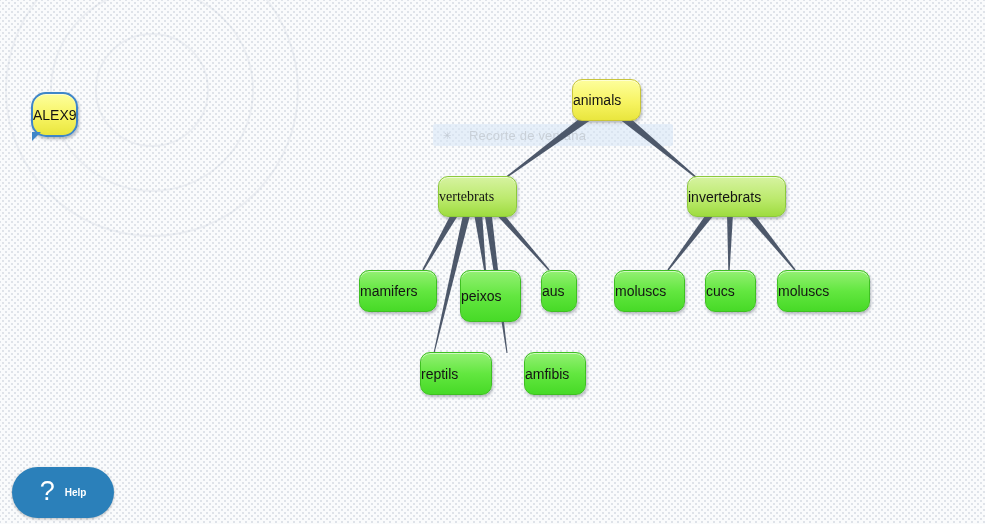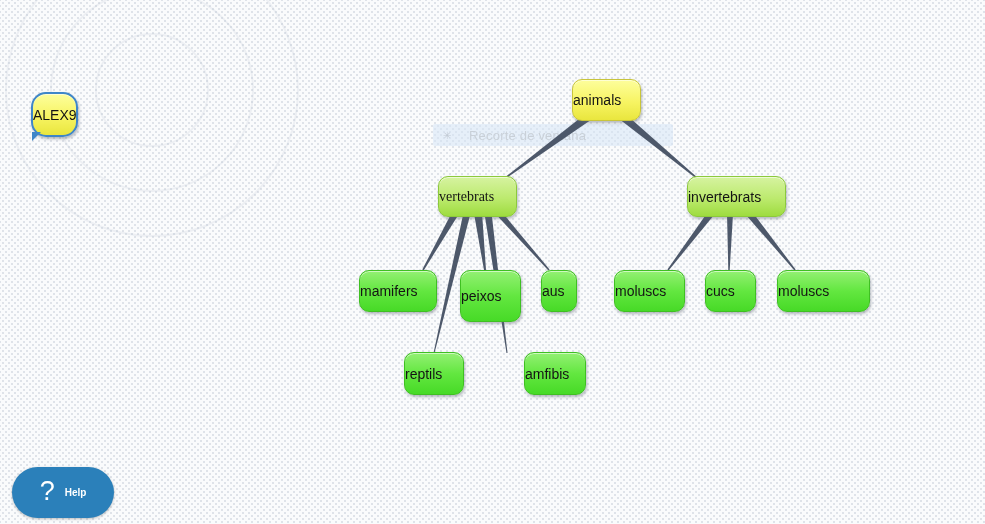--- a/index.html
+++ b/index.html
@@ -118,21 +118,21 @@
       </div>
       <div class="node green" style="left: 614px; top: 270px; width: 71px; height: 42px;">
         <span class="node-label">moluscs</span>
       </div>
       <div class="node green" style="left: 705px; top: 270px; width: 51px; height: 42px;">
         <span class="node-label">cucs</span>
       </div>
       <div class="node green" style="left: 777px; top: 270px; width: 93px; height: 42px;">
         <span class="node-label">moluscs</span>
       </div>
-      <div class="node green" style="left: 404px; top: 352px; width: 60px; height: 43px;">
+      <div class="node green" style="left: 420px; top: 352px; width: 72px; height: 43px;">
         <span class="node-label">reptils</span>
       </div>
       <div class="node green" style="left: 487px; top: 352px; width: 62px; height: 43px; margin-left: 37px;">
         <span class="node-label">amfibis</span>
       </div>
     </div>
 
   <div class="help-btn">
     <span class="help-q">?</span>
     <span class="help-label">Help</span>

